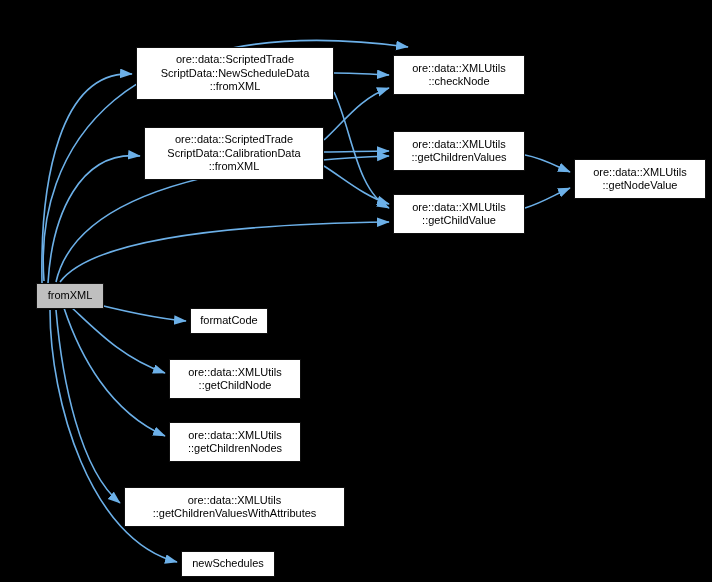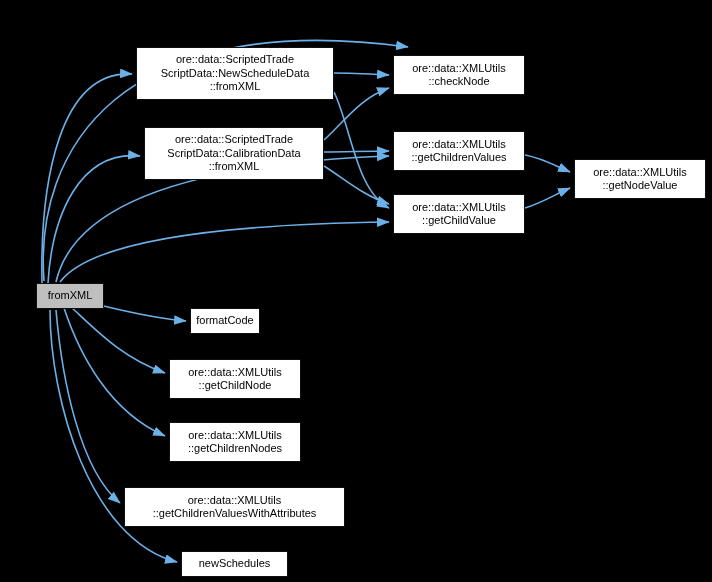--- a/index.html
+++ b/index.html
@@ -106,36 +106,36 @@
   <div class="node" style="left:393px; top:194px; width:132px; height:40px;">
     <span>ore::data::XMLUtils
 ::getChildValue</span>
   </div>
 
   <div class="node" style="left:574px; top:159px; width:132px; height:40px;">
     <span>ore::data::XMLUtils
 ::getNodeValue</span>
   </div>
 
-  <div class="node" style="left:190px; top:308px; width:70px; height:26px;">
+  <div class="node" style="left:190px; top:308px; width:78px; height:26px;">
     <span>formatCode</span>
   </div>
 
   <div class="node" style="left:169px; top:359px; width:132px; height:40px;">
     <span>ore::data::XMLUtils
 ::getChildNode</span>
   </div>
 
   <div class="node" style="left:169px; top:422px; width:132px; height:40px;">
     <span>ore::data::XMLUtils
 ::getChildrenNodes</span>
   </div>
 
   <div class="node" style="left:124px; top:487px; width:221px; height:40px;">
     <span>ore::data::XMLUtils
 ::getChildrenValuesWithAttributes</span>
   </div>
 
-  <div class="node" style="left:181px; top:551px; width:107px; height:26px;">
+  <div class="node" style="left:181px; top:551px; width:94px; height:26px;">
     <span>newSchedules</span>
   </div>
 
 </div>
 
 </body></html>

